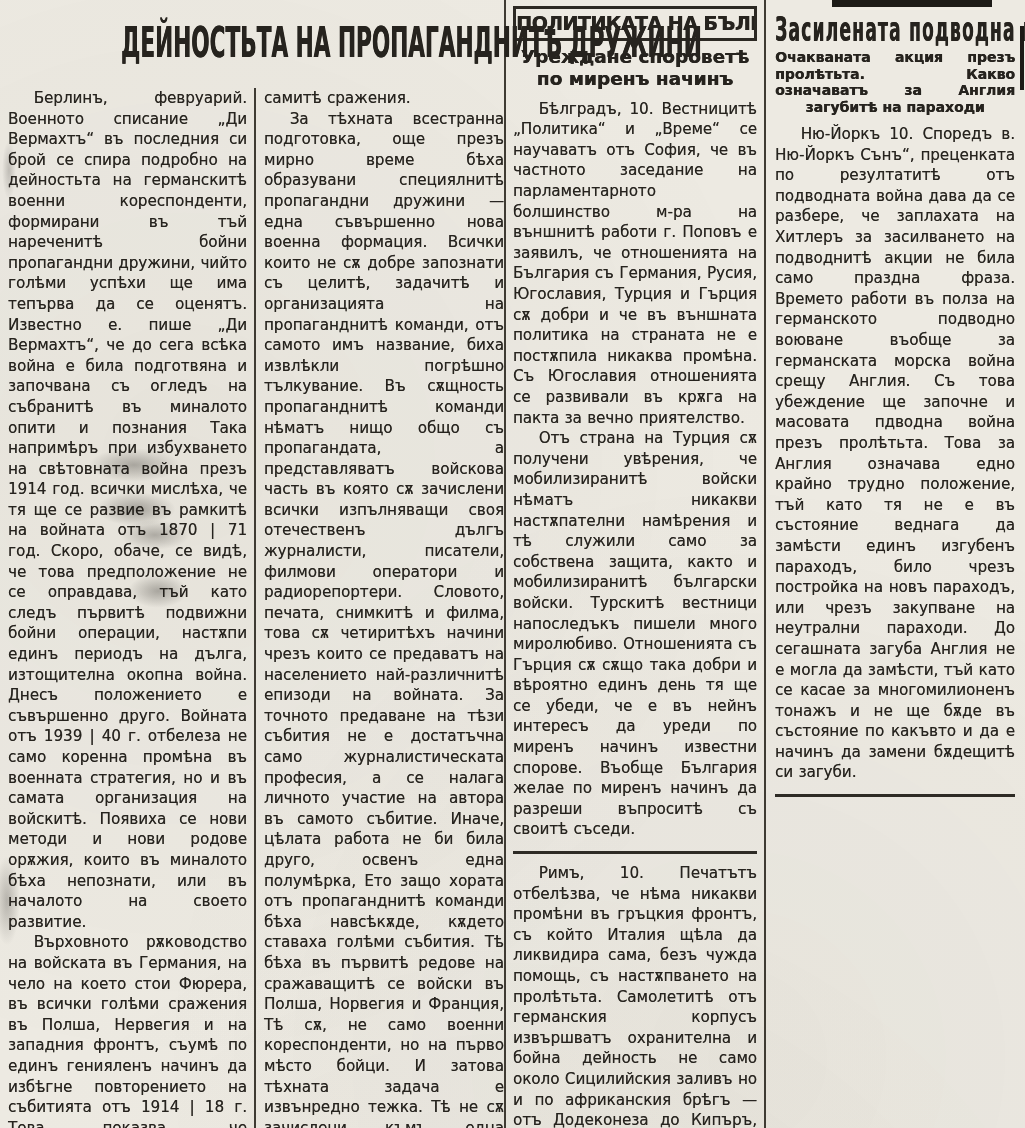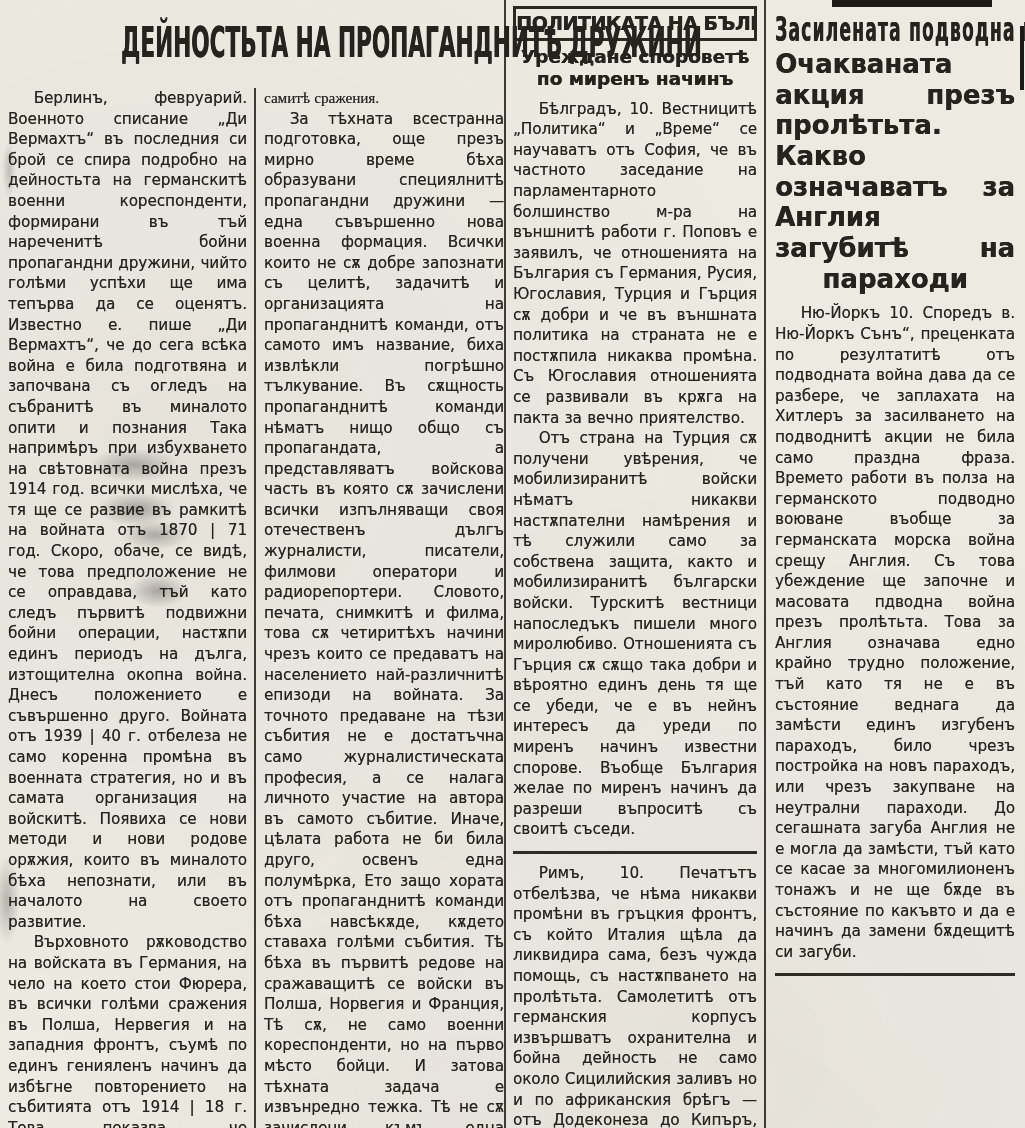--- a/index.html
+++ b/index.html
@@ -23,21 +23,21 @@
   
   .body-text p {
     margin: 0;
     font-size: 15.1px;
     line-height: 1.365;
     text-align: justify;
     text-indent: 1.7em;
     text-shadow: 0.25px 0 0 rgba(38,35,30,0.65);
     word-spacing: 0.5px;
   }
-  .body-text p.noindent { text-indent: 0; font-family: Liberation Serif, serif; }
+  .body-text p.noindent { text-indent: 0; }
 
   
   .left-article { width: 502px; flex: 0 0 auto; padding: 0 0 0 6px; box-sizing: border-box; }
   .main-headline-wrap { text-align: center; margin: 16px 0 20px; height: 52px; }
   .main-headline {
     display: inline-block;
     font-weight: bold;
     font-size: 30px;
     white-space: nowrap;
     letter-spacing: 0px;
@@ -87,21 +87,21 @@
   }
   .display-title.greek { transform: scale(0.60, 1.22); }
   .display-title.submarine { transform: scale(0.63, 1.25); letter-spacing: 2px; }
 
   
   .right-col {
     width: 259px; flex: 0 0 auto;
     border-left: 2px solid #3f3b33;
     padding: 0 8px 0 9px; box-sizing: border-box;
   }
-  .right-col .subhead { text-align: justify; text-align-last: center; font-size: 26px; }
+  .right-col .subhead { text-align: justify; text-align-last: center; font-size: 14px; }
 
   
   .top-black-bar { position: absolute; top: 0; left: 832px; width: 160px; height: 7px; background: #1d1b17; }
   .edge-tick { position: absolute; top: 26px; right: 1px; width: 4px; height: 64px; background: #1d1b17; }
   .ink-smudge { position: absolute; pointer-events: none; border-radius: 50%; }
   .sm1 { left: 88px;  top: 448px; width: 92px; height: 34px; background: radial-gradient(rgba(25,22,18,0.30), transparent 70%); }
   .sm2 { left: 96px;  top: 492px; width: 80px; height: 34px; background: radial-gradient(rgba(25,22,18,0.33), transparent 70%); }
   .sm3 { left: 120px; top: 520px; width: 70px; height: 30px; background: radial-gradient(rgba(25,22,18,0.28), transparent 70%); }
   .sm4 { left: 128px; top: 574px; width: 60px; height: 34px; background: radial-gradient(rgba(25,22,18,0.30), transparent 70%); }
   .sm5 { left: -6px;  top: 856px; width: 26px; height: 90px; background: radial-gradient(rgba(25,22,18,0.25), transparent 70%); }

